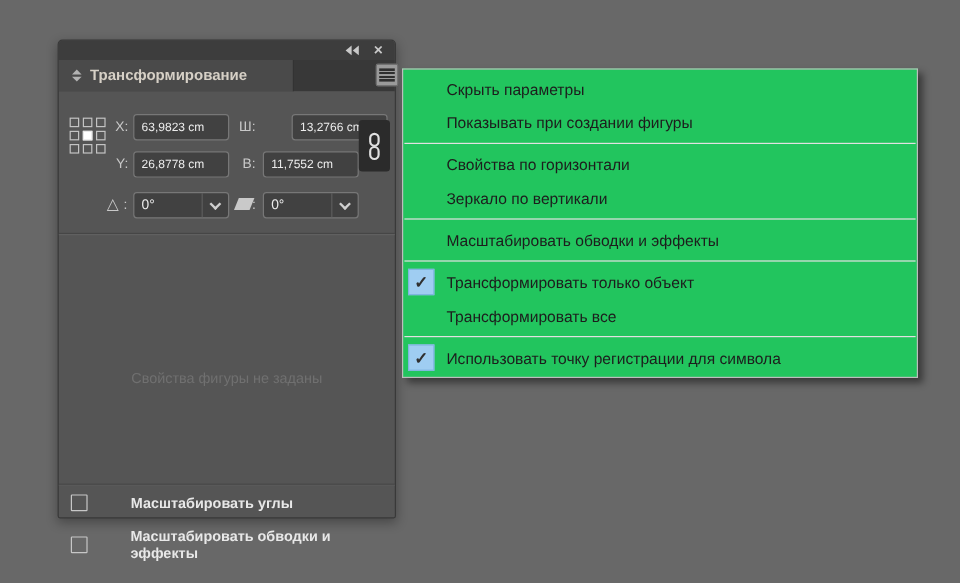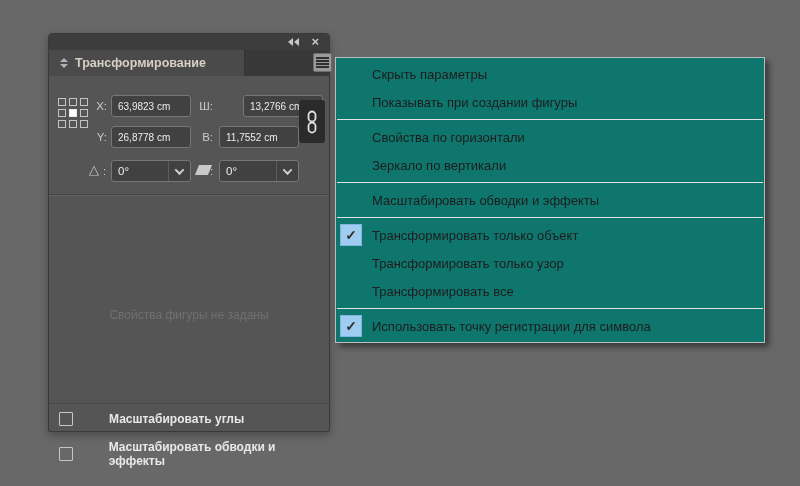--- a/index.html
+++ b/index.html
@@ -116,21 +116,21 @@
     text-align: center; color: #707070; font-size: 12px;
   }
 
   .chk-row { position: absolute; left: 10px; display: flex; align-items: center; gap: 8px; }
   .chk-box { width: 14px; height: 14px; border: 1.5px solid #c7c7c7; background: transparent; border-radius: 1px; }
   .chk-label { color: #e8e8e8; font-size: 12px; font-weight: bold; padding-left: 28px; }
 
   
   .menu {
     position: absolute; left: 335px; top: 57px; width: 430px;
-    background: #0f766e;
+    background: #22c55e;
     border: 1px solid #bdbdbd;
     box-shadow: 4px 4px 6px rgba(0,0,0,0.45);
     padding: 2px 0;
   }
   .menu-item {
     height: 28px; display: flex; align-items: center;
   }
   .menu-gutter {
     width: 30px; height: 28px; display: flex; align-items: center; justify-content: center;
     flex: none;
@@ -261,24 +261,20 @@
   </div>
   <div class="menu-sep"></div>
   <div class="menu-item">
     <span class="menu-gutter">
         <span class="menu-check">✓</span>
       </span>
     <span class="menu-label">Трансформировать только объект</span>
   </div>
   <div class="menu-item">
     <span class="menu-gutter"></span>
-    <span class="menu-label">Трансформировать только узор</span>
-  </div>
-  <div class="menu-item">
-    <span class="menu-gutter"></span>
     <span class="menu-label">Трансформировать все</span>
   </div>
   <div class="menu-sep"></div>
   <div class="menu-item">
     <span class="menu-gutter">
         <span class="menu-check">✓</span>
       </span>
     <span class="menu-label">Использовать точку регистрации для символа</span>
   </div>
 </div>

